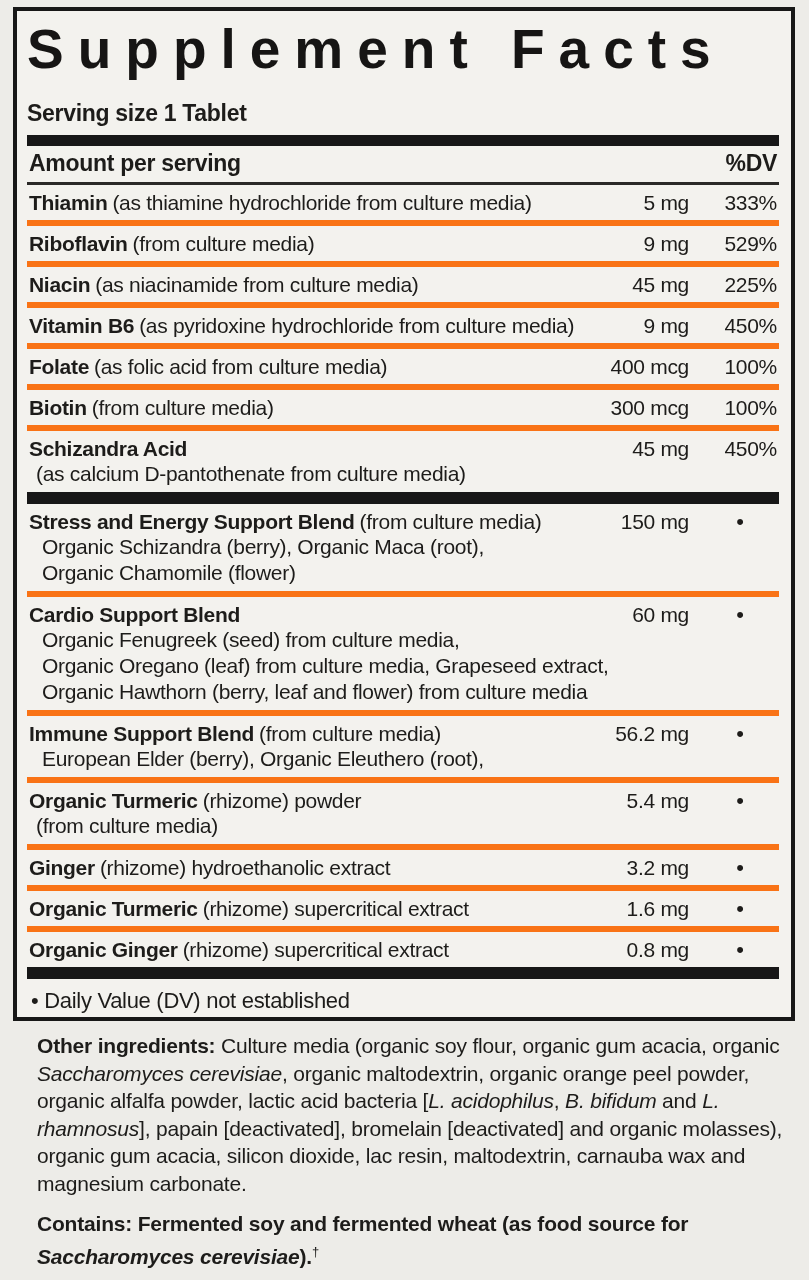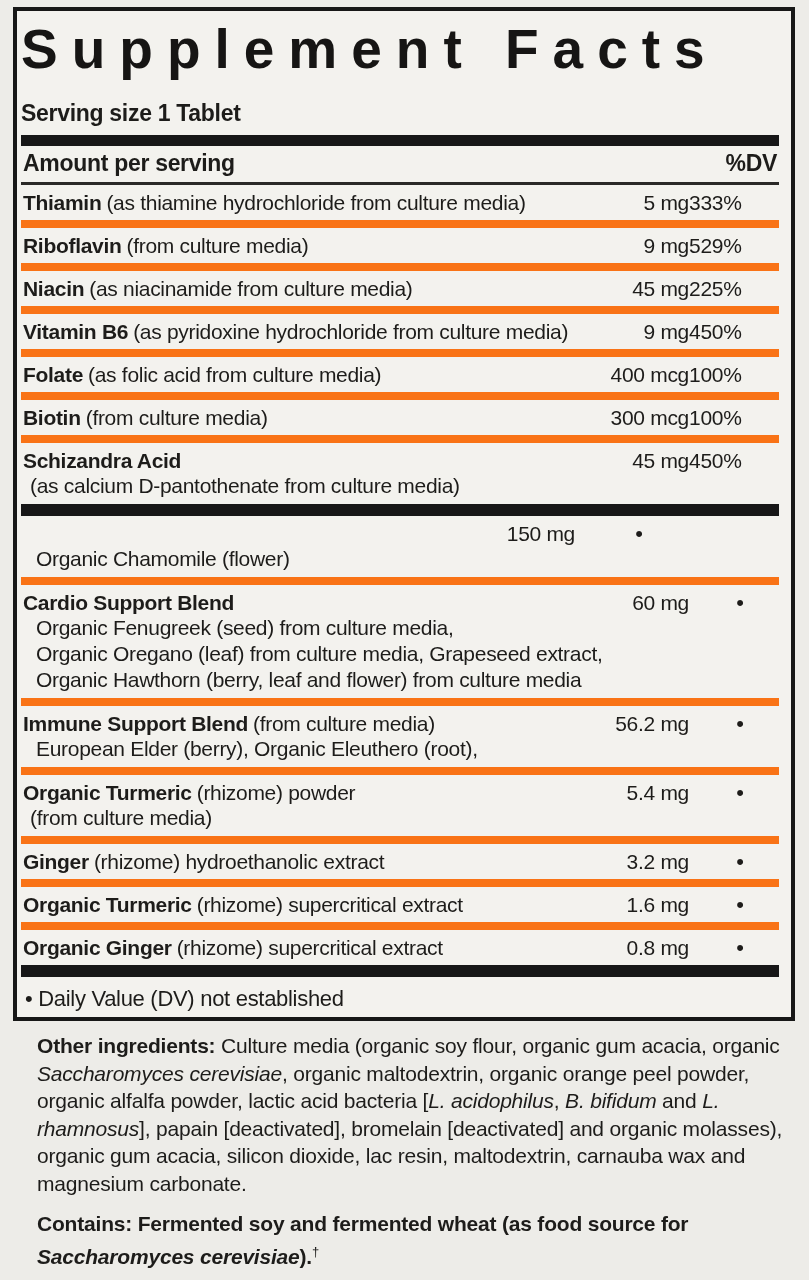--- a/index.html
+++ b/index.html
@@ -12,21 +12,21 @@
     position:relative;
     overflow:hidden;
   }
   .panel {
     position:absolute;
     left:13px; top:7px;
     width:782px;
     height:1014px;
     border:4px solid #171717;
     background:#f3f2ee;
-    padding:10px 12px 0 4px;
+    padding:10px 12px 0 10px;
   }
   .title {
     font-size:55px;
     font-weight:bold;
     letter-spacing:14px;
     line-height:1.05;
     white-space:nowrap;
     color:#161514;
   }
   .serving {
@@ -46,31 +46,31 @@
     padding:4px 2px 5px 2px;
     border-bottom:3px solid #2a2927;
     letter-spacing:-0.3px;
   }
   .rows { }
   .row {
     display:grid;
     grid-template-columns:1fr 114px 88px;
     align-items:baseline;
     padding:5px 2px 5px 2px;
-    border-bottom:8px solid #f97316;
+    border-bottom:6px solid #f97316;
     font-size:21px;
     letter-spacing:-0.3px;
     line-height:25px;
   }
   .row.noline { border-bottom:none; }
   .nmline { white-space:nowrap; overflow:visible; }
   .nm { font-weight:bold; }
   .dt { font-weight:normal; margin-left:5px; }
   .amt { text-align:right; white-space:nowrap; font-weight:normal; }
-  .dv  { white-space:nowrap; font-weight:normal; }
+  .dv  { text-align:right; white-space:nowrap; font-weight:normal; }
   .dv.bullet { text-align:center; font-size:22px; padding-left:14px; }
   .subline {
     grid-column:1 / 4;
     white-space:nowrap;
     padding-left:13px;
     line-height:26px;
     font-weight:normal;
   }
   .subline.tight { padding-left:7px; }
   .footnote {
@@ -140,22 +140,24 @@
       <div class="amt">45 mg</div>
       <div class="dv">450%</div>
       <div class="subline tight">(as calcium D-pantothenate from culture media)</div>
     </div>
   </div>
 
   <div class="bar2"></div>
 
   <div class="rows">
     <div class="row">
+      <div class="nmline"><span class="nm">Stress and Energy Support Blend</span><span class="dt">(from culture media)</span></div>
       <div class="amt">150 mg</div>
       <div class="dv bullet">•</div>
+      <div class="subline">Organic Schizandra (berry), Organic Maca (root),</div>
       <div class="subline">Organic Chamomile (flower)</div>
     </div>
     <div class="row">
       <div class="nmline"><span class="nm">Cardio Support Blend</span></div>
       <div class="amt">60 mg</div>
       <div class="dv bullet">•</div>
       <div class="subline">Organic Fenugreek (seed) from culture media,</div>
       <div class="subline">Organic Oregano (leaf) from culture media, Grapeseed extract,</div>
       <div class="subline">Organic Hawthorn (berry, leaf and flower) from culture media</div>
     </div>

